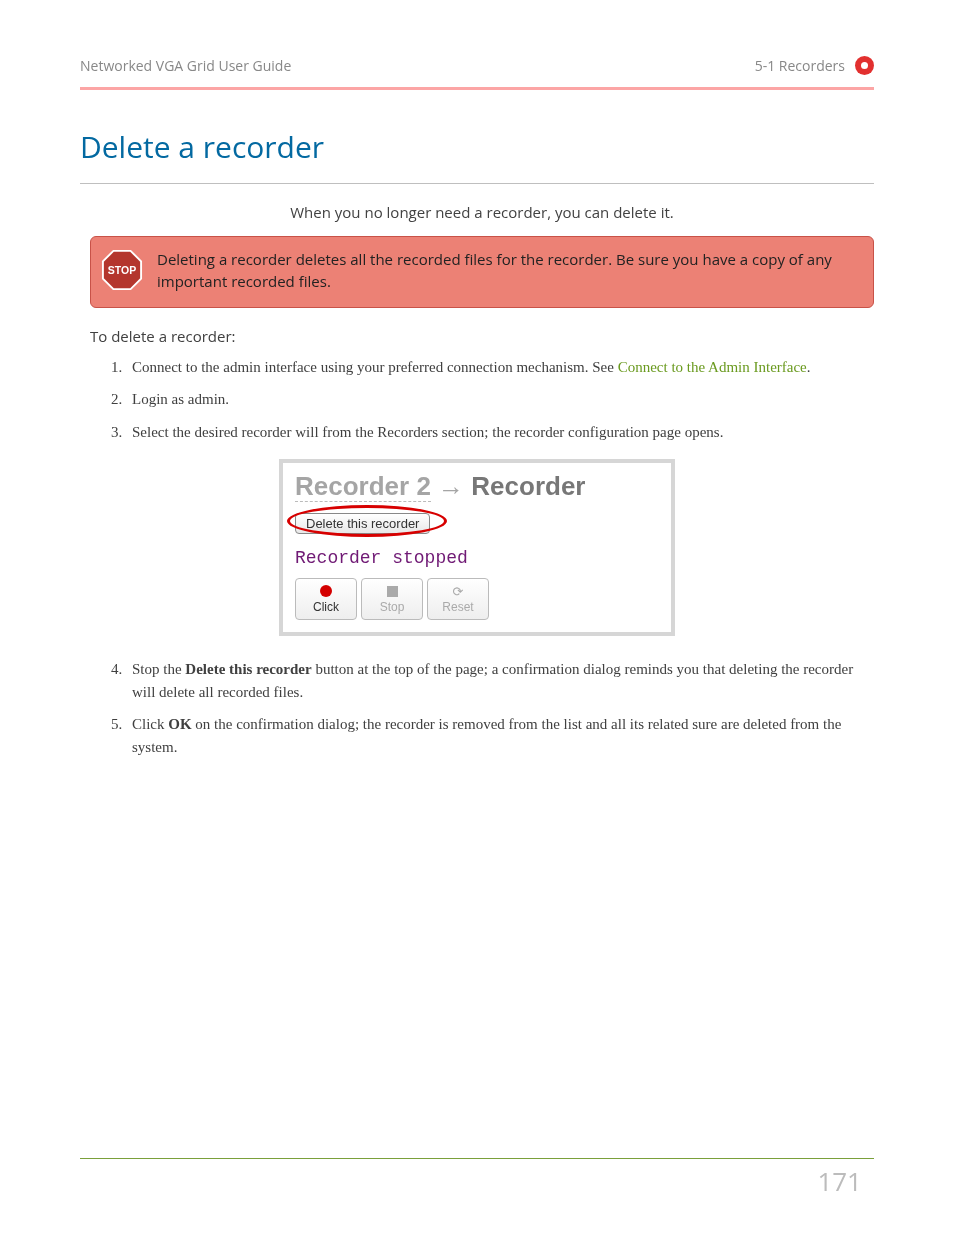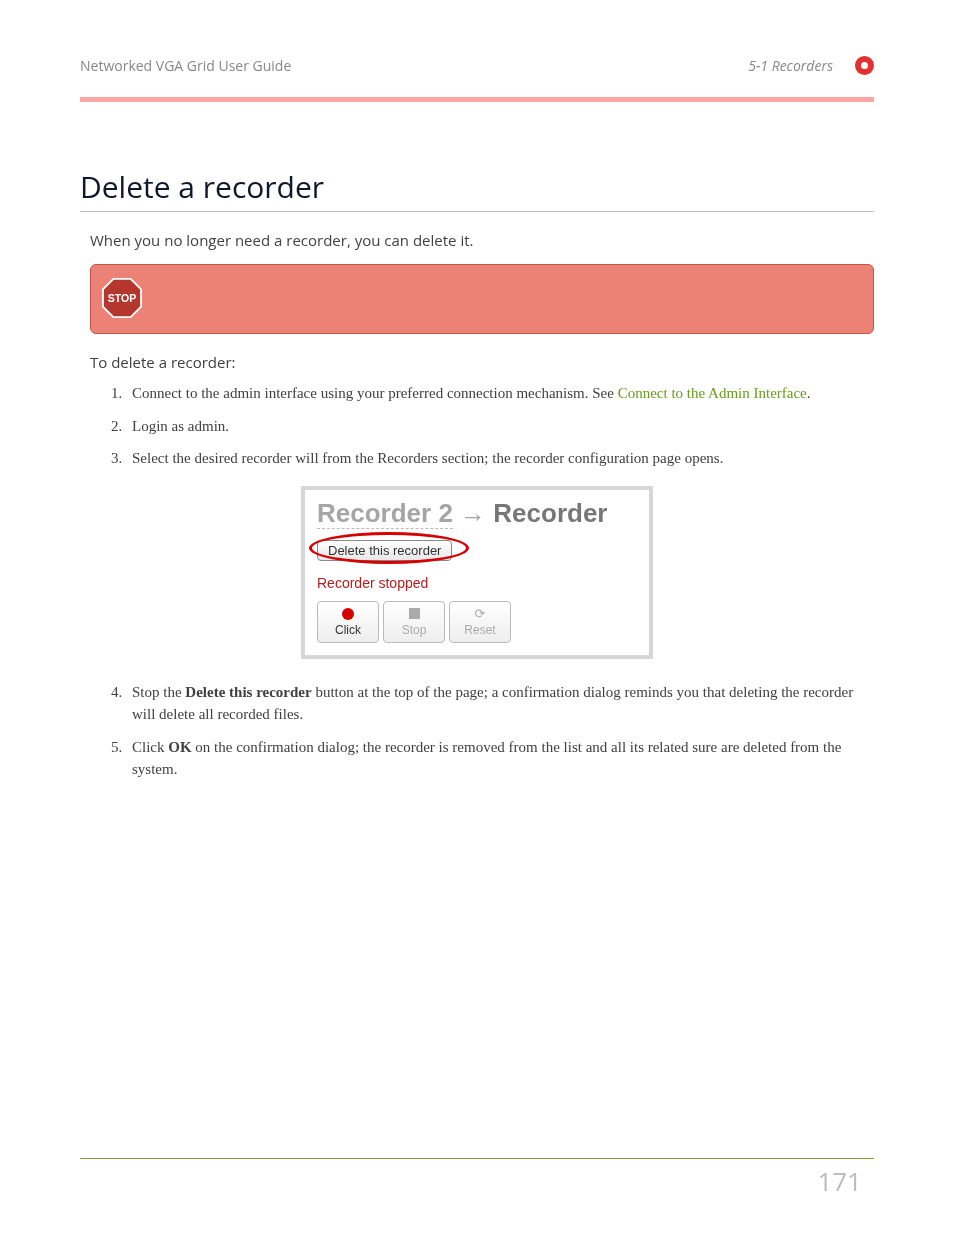--- a/index.html
+++ b/index.html
@@ -11,50 +11,50 @@
     width: 954px;
     margin: 0 auto;
     padding: 56px 80px 40px 80px;
     min-height: 1235px;
     position: relative;
   }
   .header-row {
     display: flex;
     justify-content: space-between;
     align-items: center;
-    border-bottom: 5px solid #fca5a5;
-    padding-bottom: 22px;
+    border-bottom: 3px solid #fca5a5;
+    padding-bottom: 12px;
     color: #888;
     font-size: 14px;
   }
-  .header-right { display:flex; align-items:center; gap:22px;font-style:italic; }
+  .header-right { display:flex; align-items:center; gap:10px; }
   .logo-circle {
     width: 19px; height: 19px;
     border-radius: 50%;
     background: #e2302f;
     position: relative;
     display:inline-block;
   }
   .logo-circle::after {
     content:"";
     position:absolute;
     width:7px; height:7px;
     border-radius:50%;
     background:#fff;
     top:6px; left:6px;
   }
   h1.page-title {
     font-size: 30px;
     font-weight: 400;
-    color: #0f172a;
-    margin-top: 64px;
+    color: #0369a1;
+    margin-top: 36px;
     border-bottom: 1px solid #bfbfbf;
-    padding-bottom: 4px;
-  }
-  .intro { margin: 18px 0 14px 10px; color:#424242;}
+    padding-bottom: 16px;
+  }
+  .intro { margin: 18px 0 14px 10px; color:#424242;text-align:center;}
   .warn-box {
     display:flex;
     background:#ec8175;
     border:1px solid #c85248;
     border-radius:6px;
     padding:12px 16px 14px 10px;
     margin: 8px 0 18px 10px;
     align-items:flex-start;
     gap:14px;
     color:#222;
@@ -70,21 +70,21 @@
   ol.steps > li { margin: 10px 0; line-height:1.5; padding-left:6px;}
   a.doclink { color:#6a9a1f; text-decoration:none; }
   .bold { font-weight:700; }
   
   .shot-wrap { text-align:center; margin: 16px 0 22px 0; }
   .shot {
     display:inline-block;
     border:4px solid #d6d6d6;
     padding: 8px 18px 12px 12px;
     text-align:left;
-    width:352px;
+    width:396px;
     background:#fff;
   }
   .crumb { font-size:26px; font-weight:700; color:#a5a5a5; margin-bottom:6px; font-family: Arial, sans-serif;}
   .crumb .r1 { border-bottom:1px dashed #bbb; }
   .crumb .arrow { font-weight:400; }
   .crumb .r2 { color:#777; }
   .red-ellipse-wrap { position:relative; display:inline-block; margin: 4px 0 8px 0;}
   .red-ellipse {
     position:absolute;
     left:-8px; top:-7px;
@@ -95,21 +95,21 @@
   }
   .del-btn {
     font-family: Arial, sans-serif;
     font-size:13px;
     border:1px solid #888;
     border-radius:4px;
     background: linear-gradient(#fff,#e8e8e8);
     padding:2px 10px;
     color:#333;
   }
-  .rec-status { font-family: Liberation Sans, sans-serif; font-size:14px; color:#b91c1c; margin:6px 0 10px 0;}
+  .rec-status { font-family: Liberation Mono, monospace; font-size:18px; color:#701a75; margin:6px 0 10px 0;}
   .btn-row { display:flex; }
   .mini-btn {
     width:62px; height:42px;
     border:1px solid #bbb;
     background: linear-gradient(#fff,#eee);
     border-radius:4px;
     margin-right:4px;
     display:flex; flex-direction:column; align-items:center; justify-content:center;
     font-family: Arial, sans-serif; font-size:12px; color:#333;
   }
@@ -146,20 +146,21 @@
 
 <p class="intro">When you no longer need a recorder, you can delete it.</p>
 
 <div class="warn-box">
   <span class="stop-icon">
     <svg viewBox="0 0 44 44">
       <polygon points="13,2 31,2 42,13 42,31 31,42 13,42 2,31 2,13" fill="#b4362d" stroke="#fff" stroke-width="2"></polygon>
       <text x="22" y="26" text-anchor="middle" font-size="11" font-weight="700" fill="#fff" font-family="Arial">STOP</text>
     </svg>
   </span>
+  <div>Deleting a recorder deletes all the recorded files for the recorder. Be sure you have a copy of any important recorded files.</div>
 </div>
 
 <p class="lead2">To delete a recorder:</p>
 
 <ol class="steps">
   <li>
     <span>Connect to the admin interface using your preferred connection mechanism. See </span><a href="#" class="doclink">Connect to the Admin Interface</a><span>.</span>
   </li>
   <li>Login as admin.</li>
   <li>Select the desired recorder will from the Recorders section; the recorder configuration page opens.</li>

